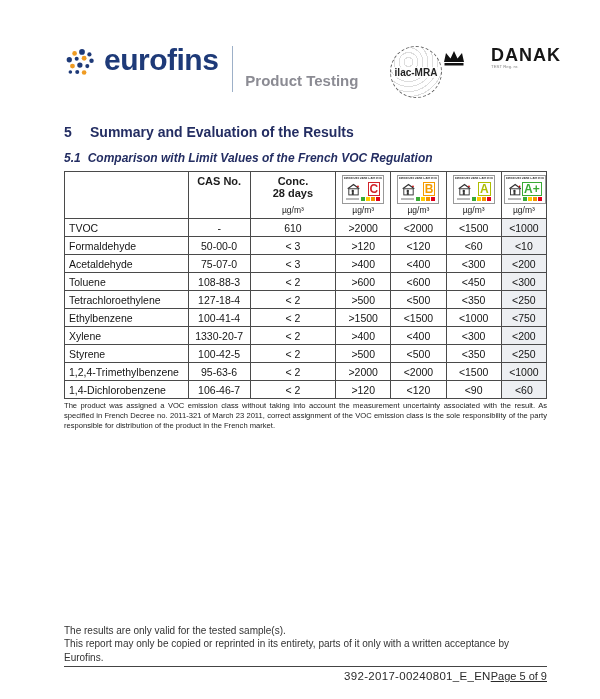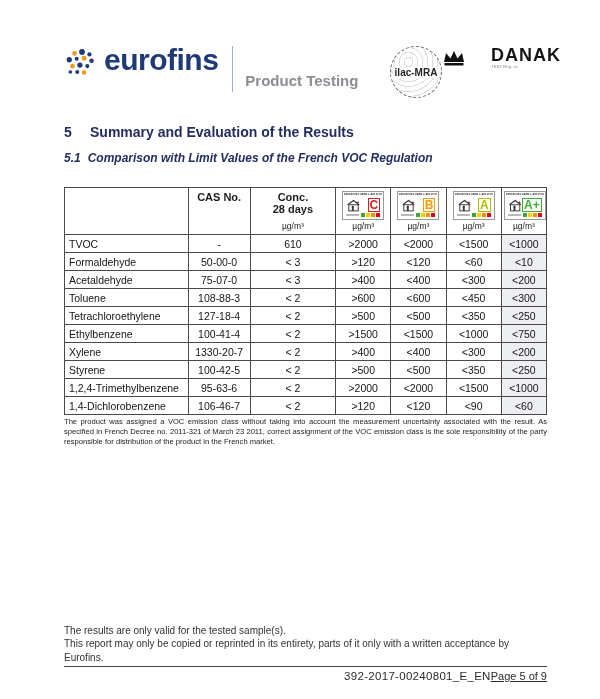--- a/index.html
+++ b/index.html
@@ -28,21 +28,21 @@
   .danak-sub-wrap { height:6px; overflow:hidden; }
   .danak-sub-wrap > span { display:block; font-size:7px; line-height:7px; color:#888; transform:scale(.62); transform-origin:0 0; white-space:nowrap; }
 
   
   .h1 { margin-top:22px; font-size:14px; font-weight:bold; color:#232d62; display:flex; }
   .h1 .num { width:26px; }
   .h2 { margin-top:11px; font-size:12px; font-weight:bold; color:#232d62; display:flex;font-style:italic; }
   .h2 .num { margin-right:7px; }
 
   
-  table { width:100%; border-collapse:collapse; table-layout:fixed; margin-top:22px; }
+  table { width:100%; border-collapse:collapse; table-layout:fixed; margin-top:6px; }
   th, td { border:1px solid #4a4a4a; }
   thead th { height:47px; vertical-align:top; padding:3px 2px 2px; font-size:11px; color:#1c1c1c; }
   .th-flex { display:flex; flex-direction:column; justify-content:space-between; height:100%; align-items:center; }
   .th-name { font-weight:bold; font-size:11px; line-height:12px; text-align:center; }
   .th-unit { font-weight:normal; font-size:8.5px; color:#222; padding-bottom:1px; }
   tbody td { height:18px; font-size:10.5px; padding:1px 4px; color:#141414; }
   tbody td.c { text-align:center; padding:1px 2px; }
   tbody td.aplus { background:#edeff2; }
 
   

